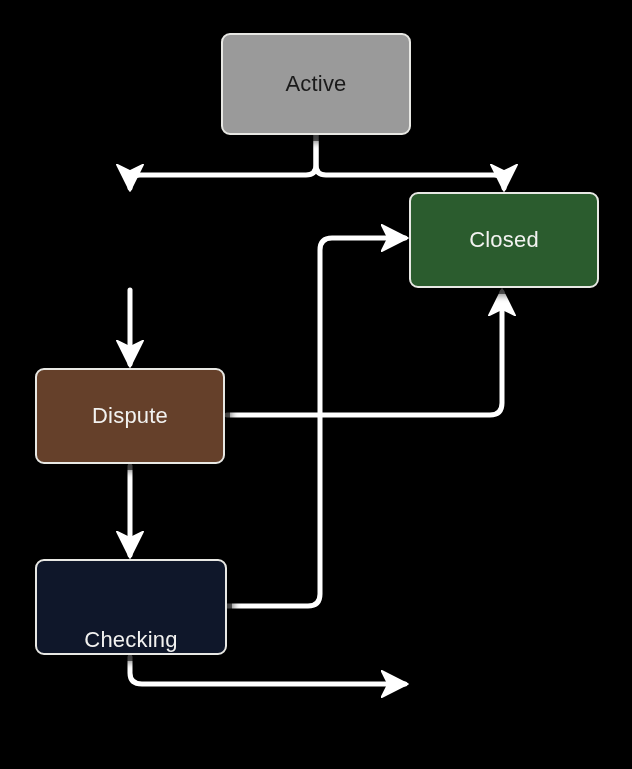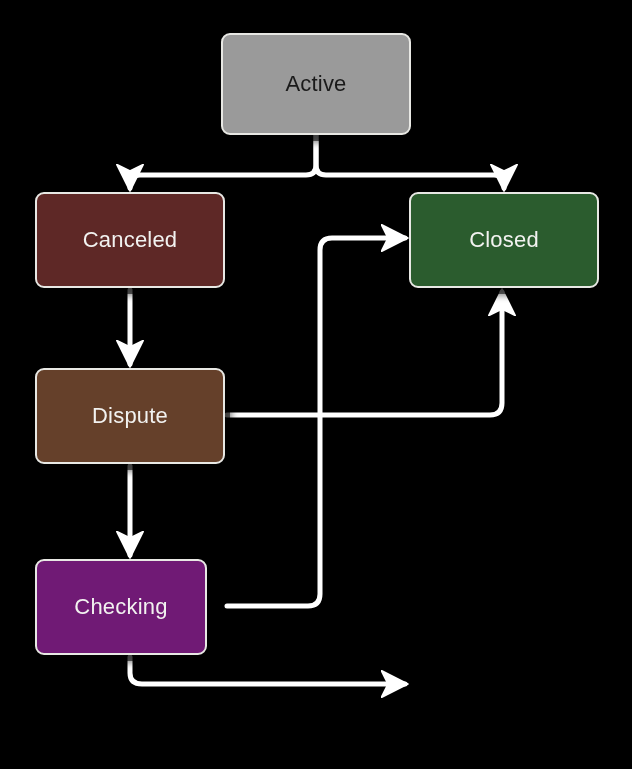--- a/index.html
+++ b/index.html
@@ -75,30 +75,27 @@
       <path d="M 227 606 L 308 606 Q 320 606 320 594 L 320 250 Q 320 238 332 238 L 405 238" marker-end="url(#uml-arrow)"></path>
 
       <path d="M 130 657 L 130 673 Q 130 684 142 684 L 405 684" marker-end="url(#uml-arrow)"></path>
     </g>
   </svg>
 
   <div class="node" style="left:221px; top:33px; width:190px; height:102px; background:#9a9a9a;">
     <span class="node-label" style="color:#1a1a1a;">Active</span>
   </div>
 
-  <div class="node" style="left:35px; top:192px; width:190px; height:96px; background:#5e2826;">
-    <span class="node-label" style="color:#f2f2f0;">Canceled</span>
-  </div>
 
   <div class="node" style="left:409px; top:192px; width:190px; height:96px; background:#2b5c2e;">
     <span class="node-label" style="color:#f2f2f0;">Closed</span>
   </div>
 
   <div class="node" style="left:35px; top:368px; width:190px; height:96px; background:#65402a;">
     <span class="node-label" style="color:#f2f2f0;">Dispute</span>
   </div>
 
-  <div class="node" style="left:35px; top:559px; width:172px; height:96px; background:#701a75;">
+  <div class="node" style="left:35px; top:559px; width:192px; height:96px; background:#0f172a;align-items:flex-end;">
     <span class="node-label" style="color:#f2f2f0;">Checking</span>
   </div>
 
 
 </div>
 
 </body></html>

